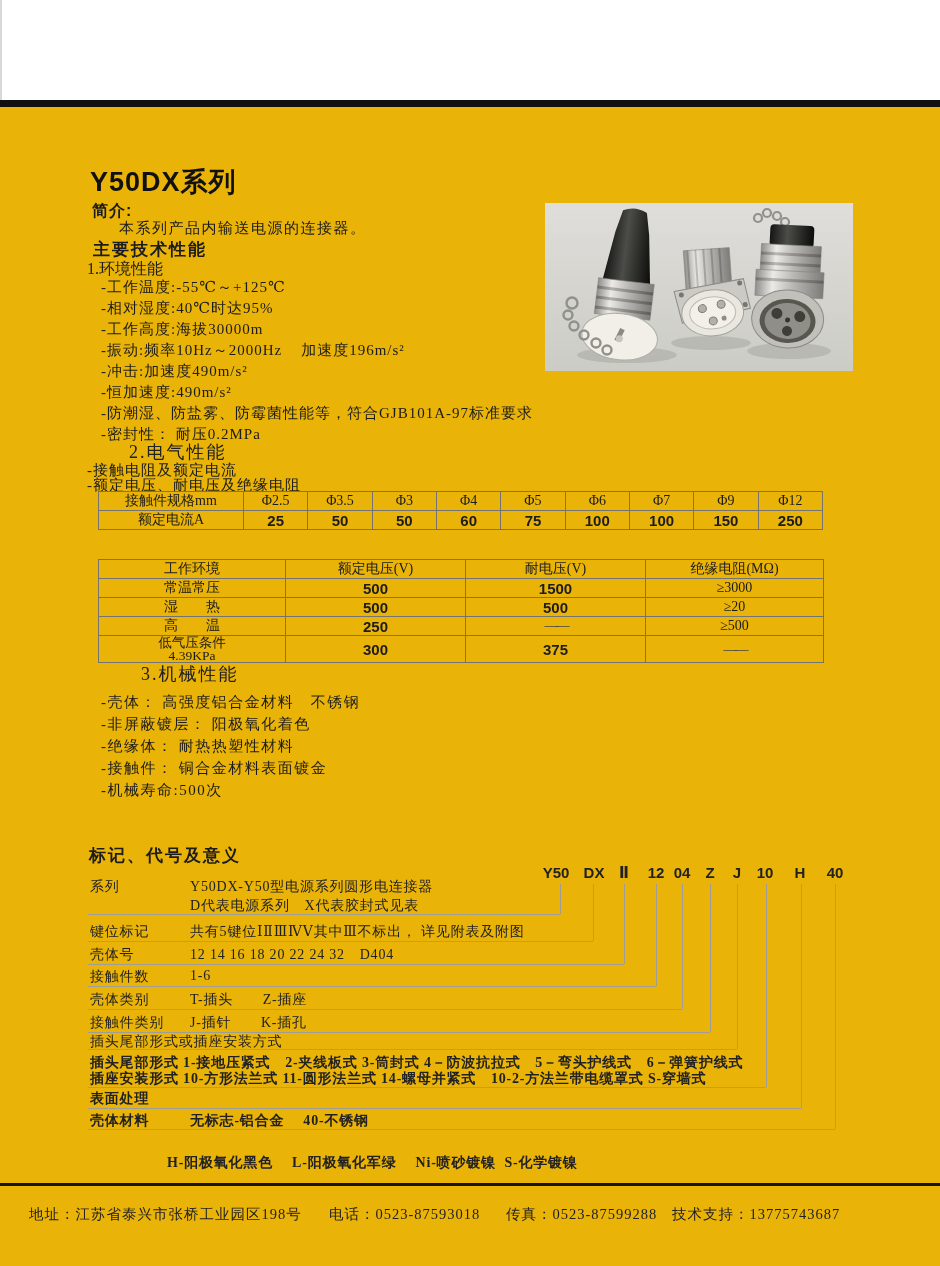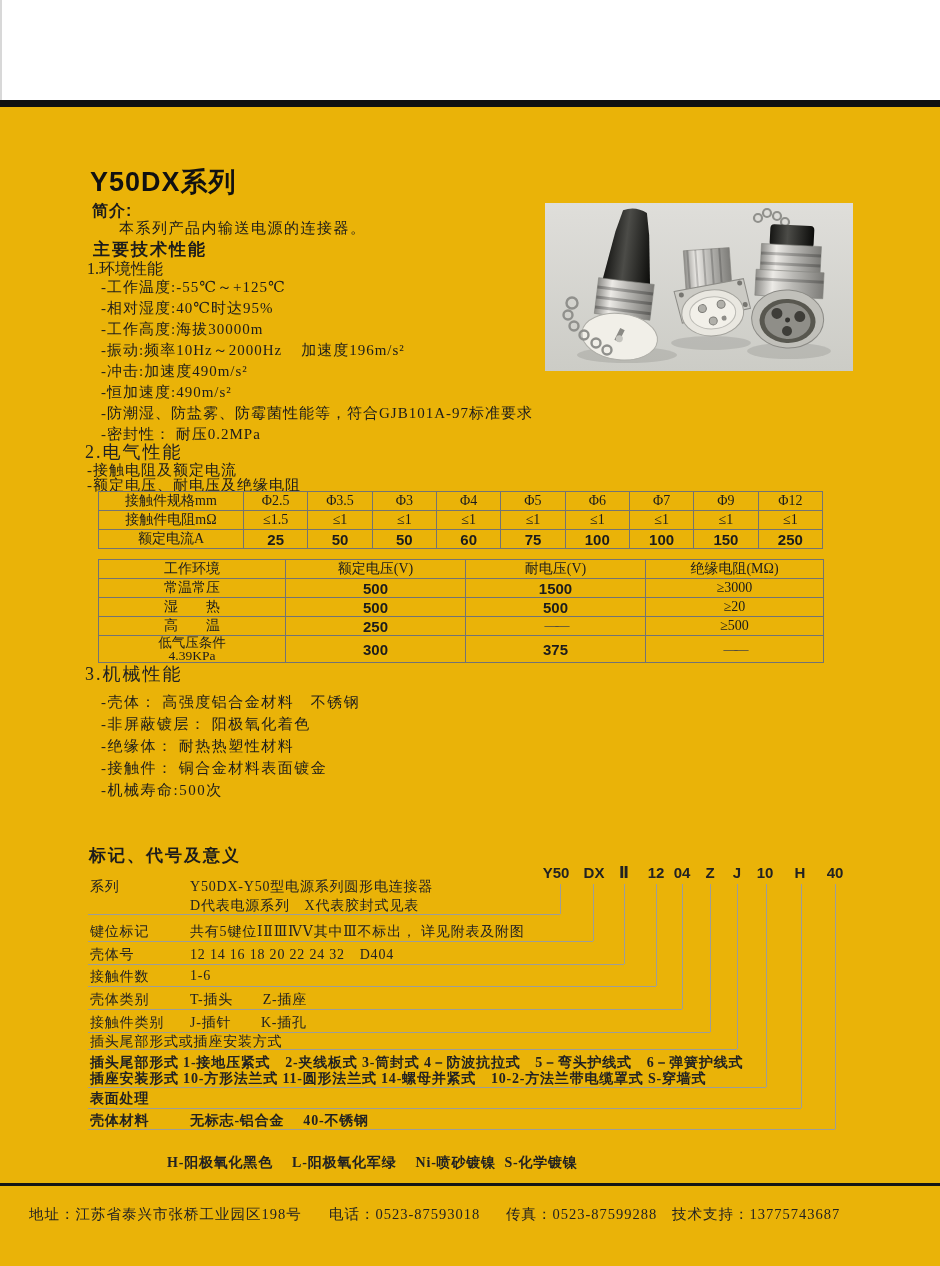--- a/index.html
+++ b/index.html
@@ -7,40 +7,40 @@
         font-family:"Liberation Serif","DejaVu Serif",serif;color:#1c1c1c;}
   .abs{position:absolute;}
   .topstrip{left:0;top:0;width:940px;height:100px;background:#ffffff;border-left:2px solid #d8d8d8;}
   .topbar{left:0;top:100px;width:940px;height:7px;background:#101010;}
   .bottomline{left:0;top:1183px;width:940px;height:3px;background:#151515;}
   .hsans{font-family:"Liberation Sans","DejaVu Sans",sans-serif;font-weight:bold;}
   #title{left:90px;top:164px;font-size:27px;letter-spacing:1px;color:#111;}
   #intro-label{left:92px;top:201px;font-size:16px;letter-spacing:1px;}
   #intro-text{left:119px;top:219px;font-size:15px;letter-spacing:1.5px;}
   #main-perf{left:93px;top:238px;font-size:17px;letter-spacing:2px;}
-  .secthead{font-size:17px;letter-spacing:2px;color:#222;}
+  .secthead{font-size:17px;letter-spacing:2px;color:#222;margin-left:44px;}
   #env-heading{left:87px;top:259px;font-size:16px;}
   #env-list{left:101px;top:278px;width:700px;}
   #env-list .line{height:21px;font-size:15px;letter-spacing:1px;white-space:pre;}
   #elec-heading{left:85px;top:440px;font-size:18px;}
   #elec-b1{left:87px;top:461px;font-size:15px;letter-spacing:1px;}
   #elec-b2{left:87px;top:476px;font-size:15px;letter-spacing:1px;}
   table{border-collapse:collapse;table-layout:fixed;background:transparent;}
   td{border:1px solid #737373;text-align:center;font-size:14px;padding:0;overflow:hidden;
      font-family:"Liberation Serif","DejaVu Serif",serif;}
   #table1{left:98px;top:491px;width:725px;}
   #table1 td{height:16px;}
   #table2{left:98px;top:559px;width:726px;}
   #table2 td{height:15px;}
   #table2 tr.hd td{height:17px;}
   #table2 tr.tall td{height:26px;line-height:13px;}
   td.num{font-family:"Liberation Sans","DejaVu Sans",sans-serif;font-weight:bold;font-size:15px;}
   td.pre{white-space:pre-line;font-size:13.5px;}
   td.dash{letter-spacing:-3px;color:#444;}
-  #mech-heading{left:85px;top:662px;font-size:18px;}
+  #mech-heading{left:97px;top:662px;font-size:18px;}
   #mech-list{left:101px;top:693px;width:720px;}
   #mech-list .line{height:22px;font-size:15px;letter-spacing:1.5px;white-space:pre;}
   #marking-heading{left:89px;top:844px;font-size:17px;letter-spacing:2px;}
   .m-code{position:absolute;top:864px;transform:translateX(-50%);font-family:"Liberation Sans","DejaVu Sans",sans-serif;
           font-weight:bold;font-size:15px;color:#222;white-space:nowrap;}
   .m-label,.m-desc{position:absolute;font-size:14px;letter-spacing:0.8px;white-space:pre;color:#222;}
   .m-bold{font-weight:bold;}
   .m-rule{position:absolute;height:1px;background:#9d9d99;}
   .m-vline{position:absolute;width:1px;background:#9d9d99;}
   .footer-seg{position:absolute;top:1205px;font-size:14.5px;letter-spacing:1px;color:#222;white-space:nowrap;}
@@ -92,32 +92,20 @@
           <td>接触件规格mm</td>
           <td>Φ2.5</td>
           <td>Φ3.5</td>
           <td>Φ3</td>
           <td>Φ4</td>
           <td>Φ5</td>
           <td>Φ6</td>
           <td>Φ7</td>
           <td>Φ9</td>
           <td>Φ12</td>
-        </tr>
-        <tr>
-          <td>接触件电阻mΩ</td>
-          <td>≤1.5</td>
-          <td>≤1</td>
-          <td>≤1</td>
-          <td>≤1</td>
-          <td>≤1</td>
-          <td>≤1</td>
-          <td>≤1</td>
-          <td>≤1</td>
-          <td>≤1</td>
         </tr>
         <tr>
           <td>额定电流A</td>
           <td class="num">25</td>
           <td class="num">50</td>
           <td class="num">50</td>
           <td class="num">60</td>
           <td class="num">75</td>
           <td class="num">100</td>
           <td class="num">100</td>

